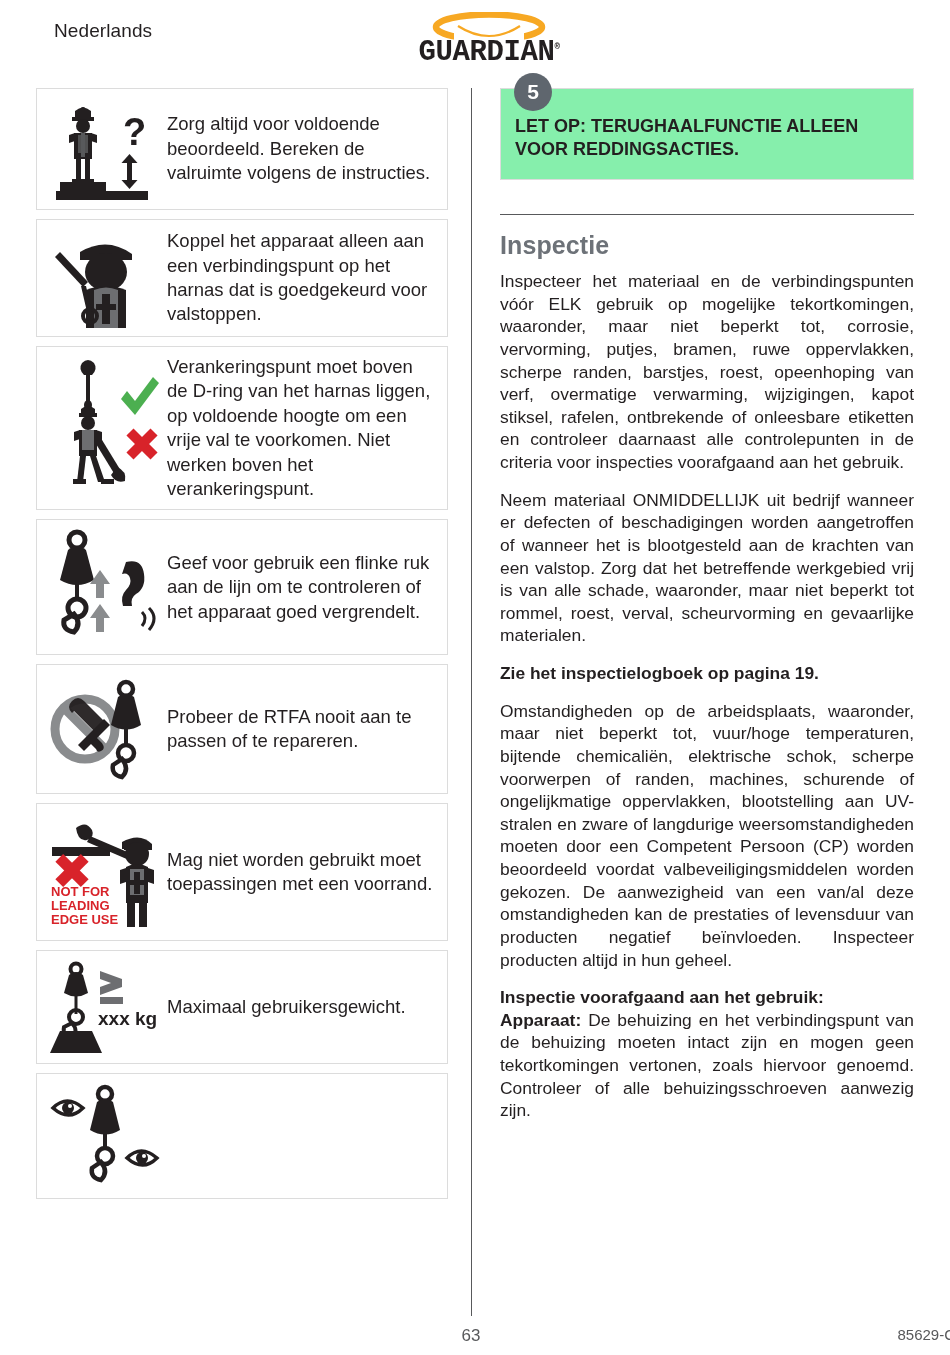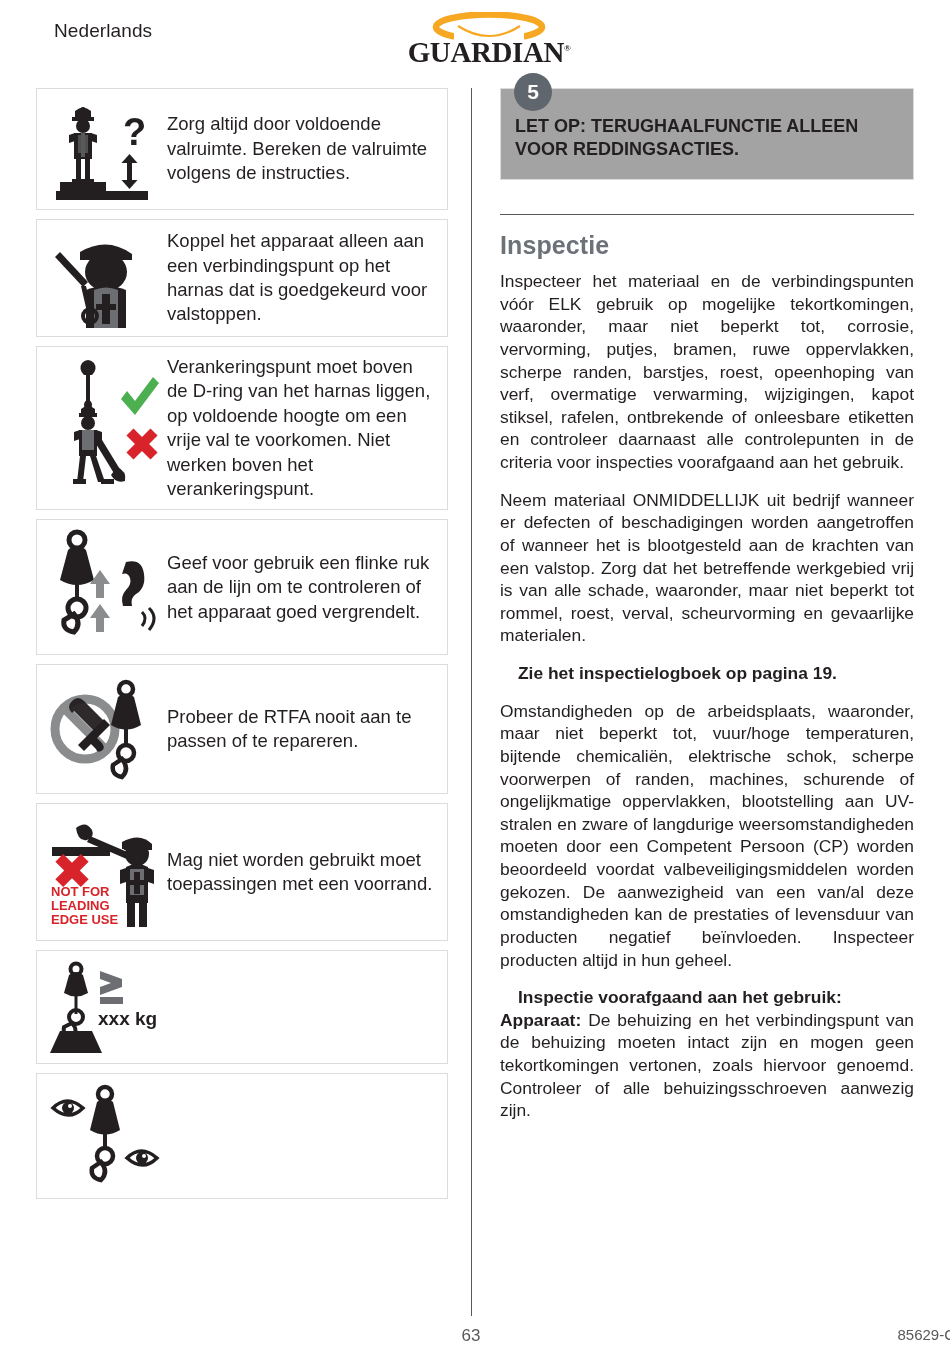--- a/index.html
+++ b/index.html
@@ -51,21 +51,21 @@
   .logo-word {
     position: absolute;
     left: 50%;
     top: 26px;
     transform: translateX(-50%);
     font-size: 29px;
     font-weight: 700;
     letter-spacing: -0.4px;
     color: #231f20;
     white-space: nowrap;
-    font-family: Liberation Serif, serif;
+    font-family: Liberation Mono, monospace;
   }
   .logo-tm {
     font-size: 9px;
     vertical-align: super;
     font-weight: 700;
   }
 
   
   .divider {
     position: absolute;
@@ -114,21 +114,21 @@
     left: 500px;
     top: 88px;
     width: 414px;
   }
   .notice-wrap {
     position: relative;
     margin-bottom: 34px;
   }
   .notice-box {
     border: 1px solid #dcdcdc;
-    background: #a3a3a3;
+    background: #86efac;
     box-sizing: border-box;
     padding: 26px 14px 18px 14px;
     min-height: 86px;
   }
   .notice-text {
     font-size: 18px;
     font-weight: 700;
     line-height: 1.28;
     color: #231f20;
   }
@@ -163,21 +163,20 @@
   .body-p {
     font-size: 17.4px;
     line-height: 1.30;
     text-align: justify;
     margin: 0 0 15px 0;
     color: #231f20;
   }
   .body-p.bold {
     font-weight: 700;
     text-align: left;
-    margin-left: 18px;
   }
   .body-p b { font-weight: 700; }
 
   
   .footer {
     position: absolute;
     left: 0;
     top: 1326px;
     width: 950px;
     height: 28px;
@@ -249,21 +248,21 @@
 
         <text x="73" y="48" font-family="Liberation Sans, sans-serif" font-size="38" font-weight="700" fill="#231f20">?</text>
 
         <g fill="#231f20">
           <rect x="77" y="64" width="5" height="20"></rect>
           <path d="M79.5 57 l8 9 h-16z"></path>
           <path d="M79.5 92 l8 -9 h-16z"></path>
         </g>
       </svg>
     </div>
-    <div class="panel-text">Zorg altijd door voldoende valruimte. Bereken de valruimte volgens de instructies.</div>
+    <div class="panel-text">Zorg altijd voor voldoende beoordeeld. Bereken de valruimte volgens de instructies.</div>
   </div>
 
   <div class="panel" style="min-height:112px">
     <div class="panel-icon">
       <svg width="110" height="100" viewBox="0 0 110 100">
         <g fill="#231f20">
           <path d="M30 24 q27 -16 52 2 v6 H30z"></path>
           <ellipse cx="56" cy="44" rx="21" ry="19"></ellipse>
           <rect x="33" y="26" width="48" height="6"></rect>
           <path d="M36 62 q20 -8 40 0 v38 H36z"></path>
@@ -429,20 +428,21 @@
         </g>
 
         <g fill="#6d6e71">
           <path d="M54 12 l22 8 v8 l-22 -8z"></path>
           <path d="M76 28 l-22 8 v-8 l22 -8z"></path>
           <rect x="54" y="38" width="23" height="7"></rect>
         </g>
         <text x="52" y="66" font-family="Liberation Sans, sans-serif" font-size="19" font-weight="700" fill="#231f20">xxx kg</text>
       </svg>
     </div>
+    <div class="panel-text">Maximaal gebruikersgewicht.</div>
   </div>
 
   <div class="panel" style="min-height:114px">
     <div class="panel-icon">
       <svg width="116" height="108" viewBox="0 0 116 108">
 
         <g fill="#231f20">
           <path d="M6 26 q14 -14 30 0 q-14 14 -30 0z" fill="none" stroke="#231f20" stroke-width="3.5"></path>
           <circle cx="21" cy="26" r="6"></circle>
           <circle cx="23" cy="24" r="2" fill="#ffffff"></circle>

